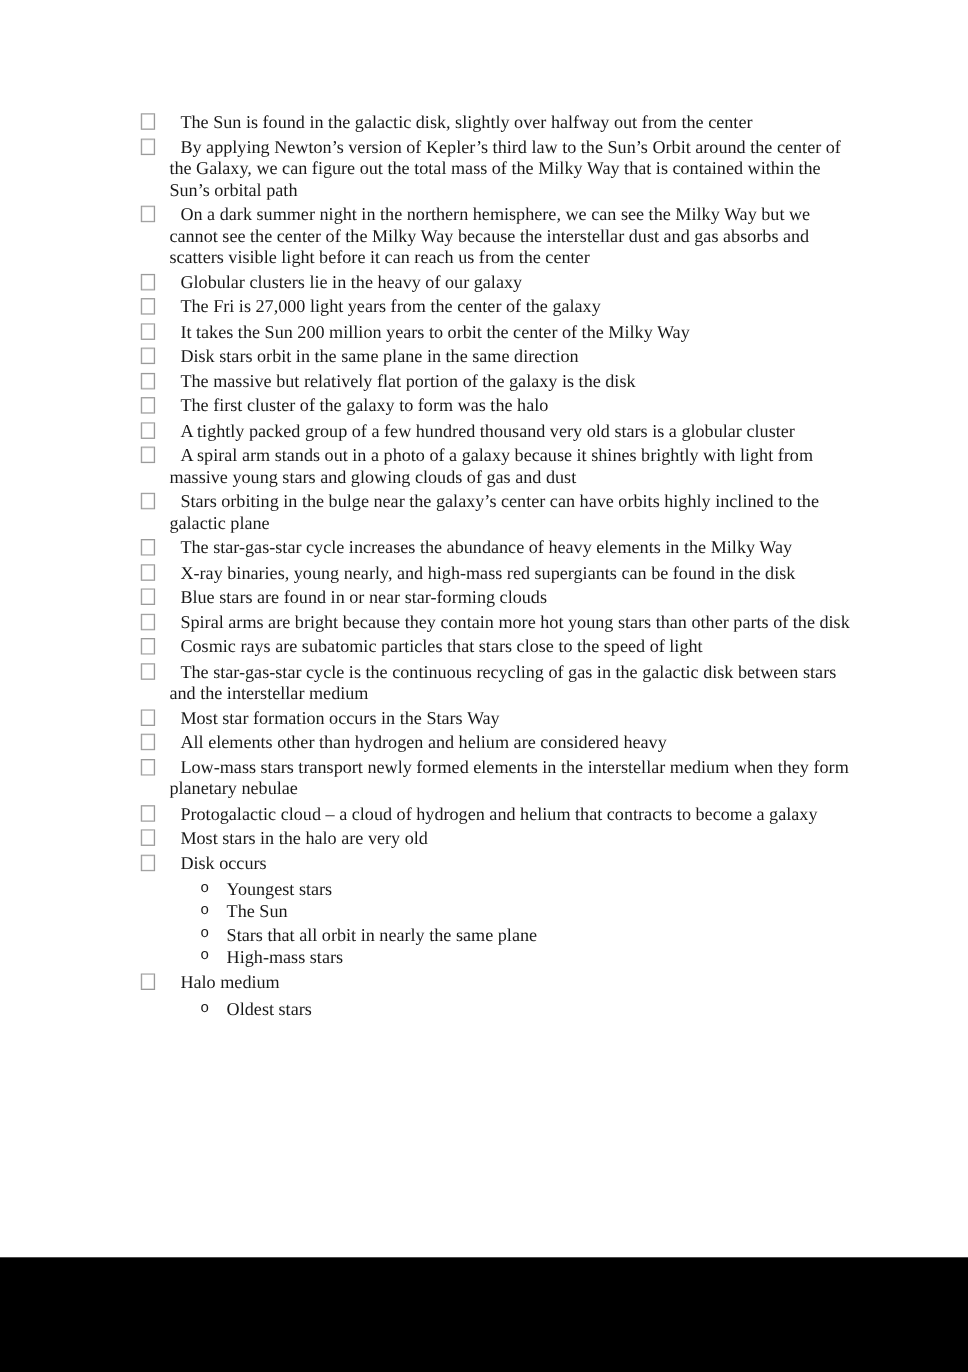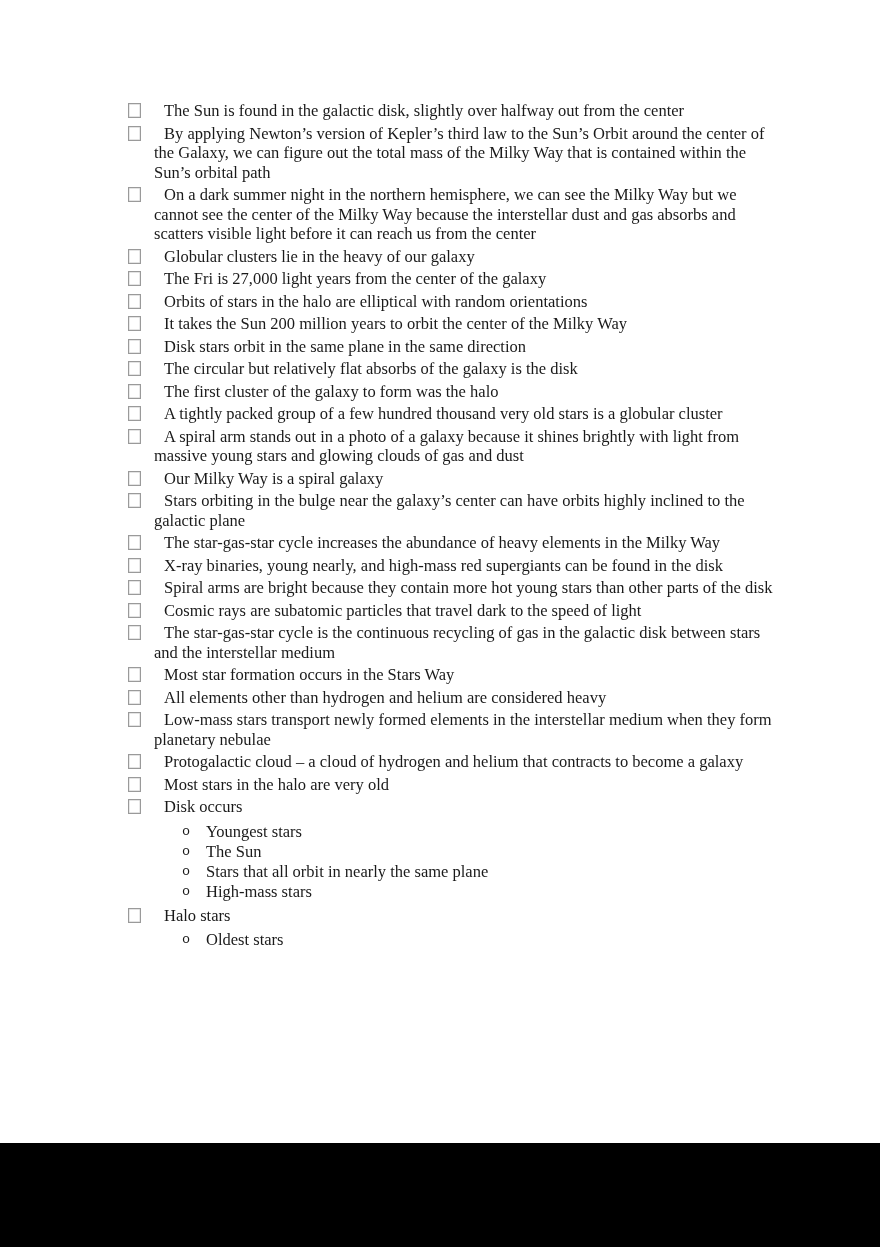--- a/index.html
+++ b/index.html
@@ -63,41 +63,36 @@
     <span class="item-text">Globular clusters lie in the heavy of our galaxy</span>
     
   </li>
 
   <li class="check-item">
     <span class="checkbox"></span>
     <span class="item-text">The Fri is 27,000 light years from the center of the galaxy</span>
     
   </li>
 
-  <li class="check-item">
-    <span class="checkbox"></span>
-    <span class="item-text">Orbits of stars in the halo are elliptical with random orientations</span>
-    
-  </li>
 
   <li class="check-item">
     <span class="checkbox"></span>
     <span class="item-text">It takes the Sun 200 million years to orbit the center of the Milky Way</span>
     
   </li>
 
   <li class="check-item">
     <span class="checkbox"></span>
     <span class="item-text">Disk stars orbit in the same plane in the same direction</span>
     
   </li>
 
   <li class="check-item">
     <span class="checkbox"></span>
-    <span class="item-text">The circular but relatively flat absorbs of the galaxy is the disk</span>
+    <span class="item-text">The massive but relatively flat portion of the galaxy is the disk</span>
     
   </li>
 
   <li class="check-item">
     <span class="checkbox"></span>
     <span class="item-text">The first cluster of the galaxy to form was the halo</span>
     
   </li>
 
   <li class="check-item">
@@ -105,25 +100,20 @@
     <span class="item-text">A tightly packed group of a few hundred thousand very old stars is a globular cluster</span>
     
   </li>
 
   <li class="check-item">
     <span class="checkbox"></span>
     <span class="item-text">A spiral arm stands out in a photo of a galaxy because it shines brightly with light from massive young stars and glowing clouds of gas and dust</span>
     
   </li>
 
-  <li class="check-item">
-    <span class="checkbox"></span>
-    <span class="item-text">Our Milky Way is a spiral galaxy</span>
-    
-  </li>
 
   <li class="check-item">
     <span class="checkbox"></span>
     <span class="item-text">Stars orbiting in the bulge near the galaxy’s center can have orbits highly inclined to the galactic plane</span>
     
   </li>
 
   <li class="check-item">
     <span class="checkbox"></span>
     <span class="item-text">The star-gas-star cycle increases the abundance of heavy elements in the Milky Way</span>
@@ -131,32 +121,33 @@
   </li>
 
   <li class="check-item">
     <span class="checkbox"></span>
     <span class="item-text">X-ray binaries, young nearly, and high-mass red supergiants can be found in the disk</span>
     
   </li>
 
   <li class="check-item">
     <span class="checkbox"></span>
+    <span class="item-text">Blue stars are found in or near star-forming clouds</span>
     
   </li>
 
   <li class="check-item">
     <span class="checkbox"></span>
     <span class="item-text">Spiral arms are bright because they contain more hot young stars than other parts of the disk</span>
     
   </li>
 
   <li class="check-item">
     <span class="checkbox"></span>
-    <span class="item-text">Cosmic rays are subatomic particles that travel dark to the speed of light</span>
+    <span class="item-text">Cosmic rays are subatomic particles that stars close to the speed of light</span>
     
   </li>
 
   <li class="check-item">
     <span class="checkbox"></span>
     <span class="item-text">The star-gas-star cycle is the continuous recycling of gas in the galactic disk between stars and the interstellar medium</span>
     
   </li>
 
   <li class="check-item">
@@ -210,21 +201,21 @@
 
   <li class="sub-item">
     <span class="o-bullet">o</span>
     <span class="sub-text">High-mass stars</span>
   </li>
 </ul>
   </li>
 
   <li class="check-item">
     <span class="checkbox"></span>
-    <span class="item-text">Halo stars</span>
+    <span class="item-text">Halo medium</span>
     <ul class="sublist">
   <li class="sub-item">
     <span class="o-bullet">o</span>
     <span class="sub-text">Oldest stars</span>
   </li>
 </ul>
   </li>
 </ul>
   </div>
   <div class="bottom-bar"></div>

